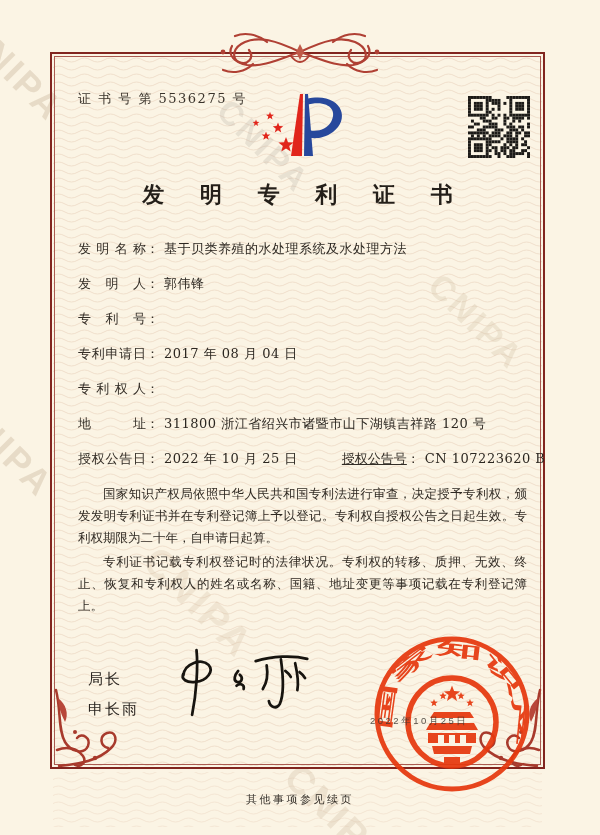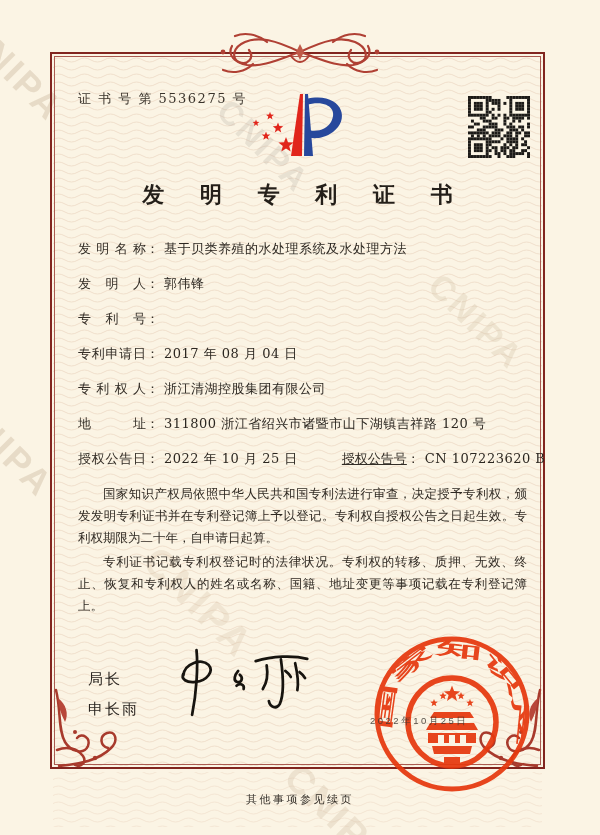--- a/index.html
+++ b/index.html
@@ -410,21 +410,20 @@
         <span class="colon">：</span>
     </div>
     <div class="row">
       <span class="flabel">专利申请日</span>
         <span class="colon">：</span>
       <span class="fvalue">2017 年 08 月 04 日</span>
     </div>
     <div class="row">
       <span class="flabel">专利权人</span>
         <span class="colon">：</span>
-      <span class="fvalue">浙江清湖控股集团有限公司</span>
     </div>
     <div class="row">
       <span class="flabel">地址</span>
         <span class="colon">：</span>
       <span class="fvalue">311800 浙江省绍兴市诸暨市山下湖镇吉祥路 120 号</span>
     </div>
     <div class="row">
       <span class="flabel">授权公告日</span>
         <span class="colon">：</span>
       <span class="fvalue">2022 年 10 月 25 日</span>

